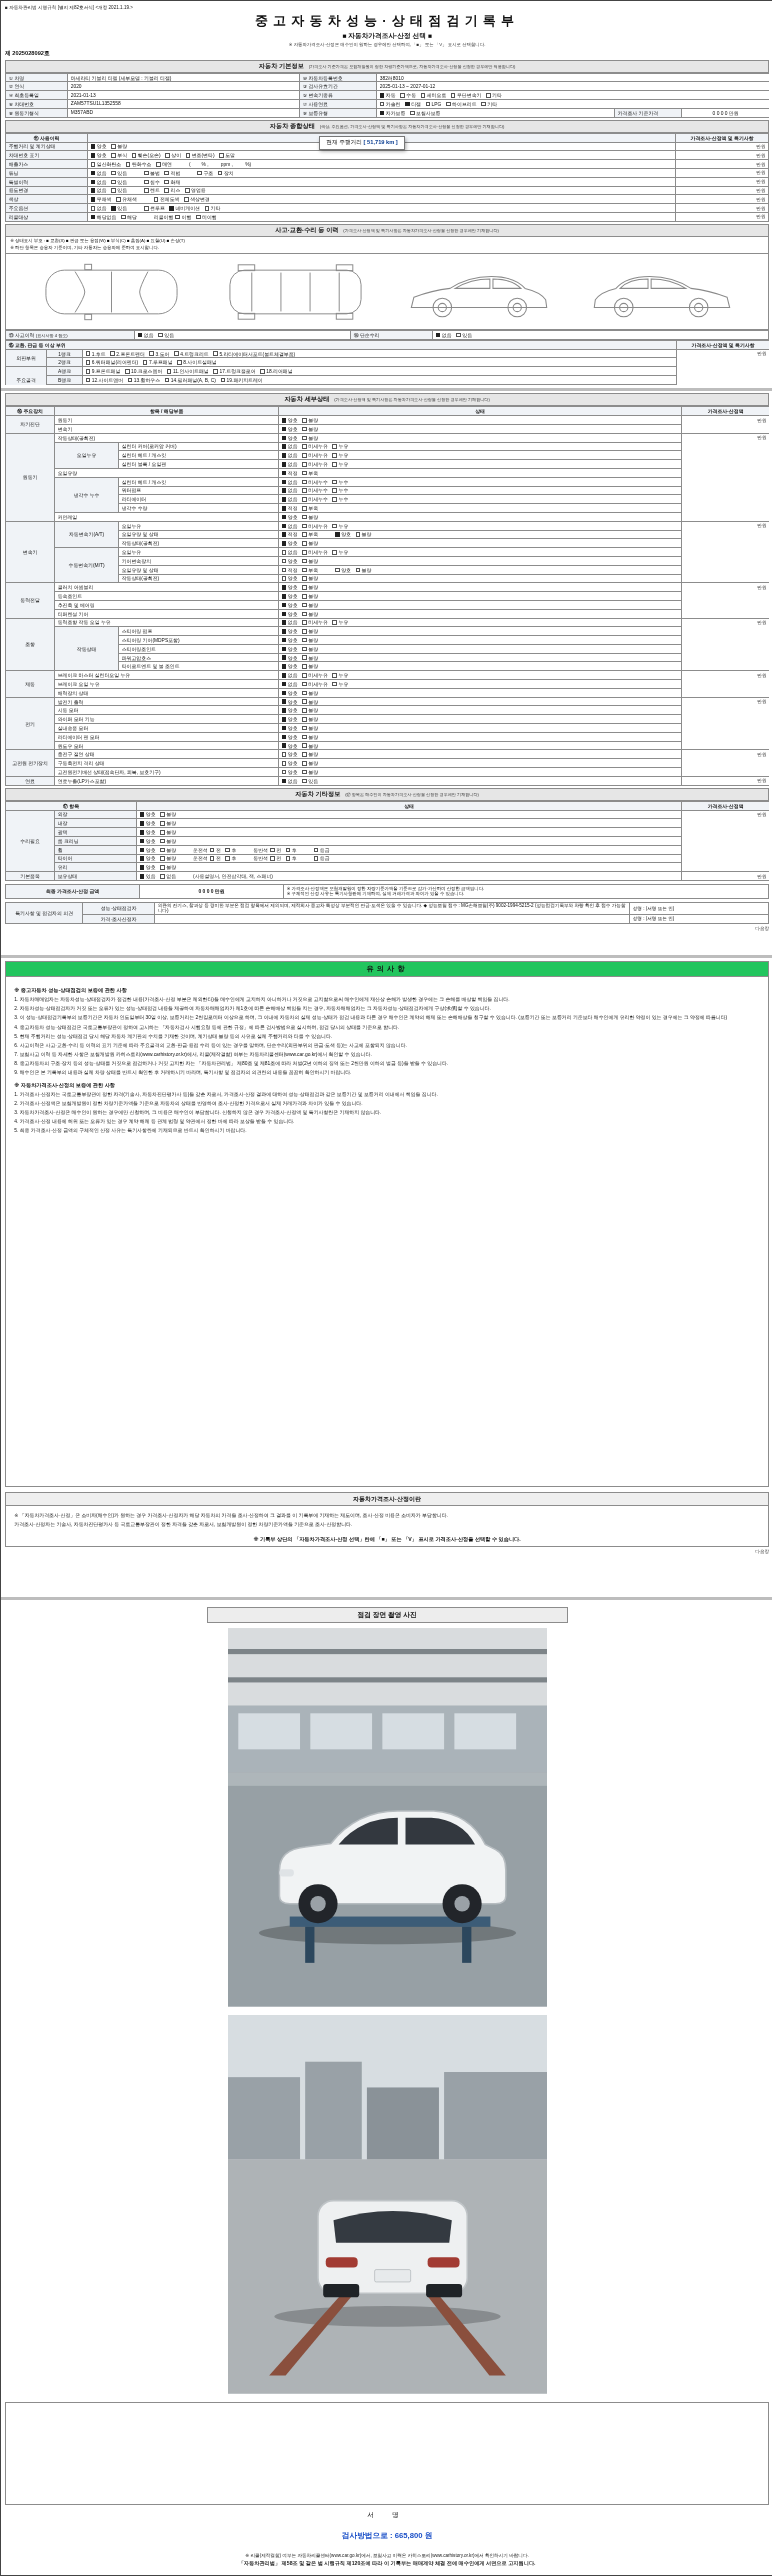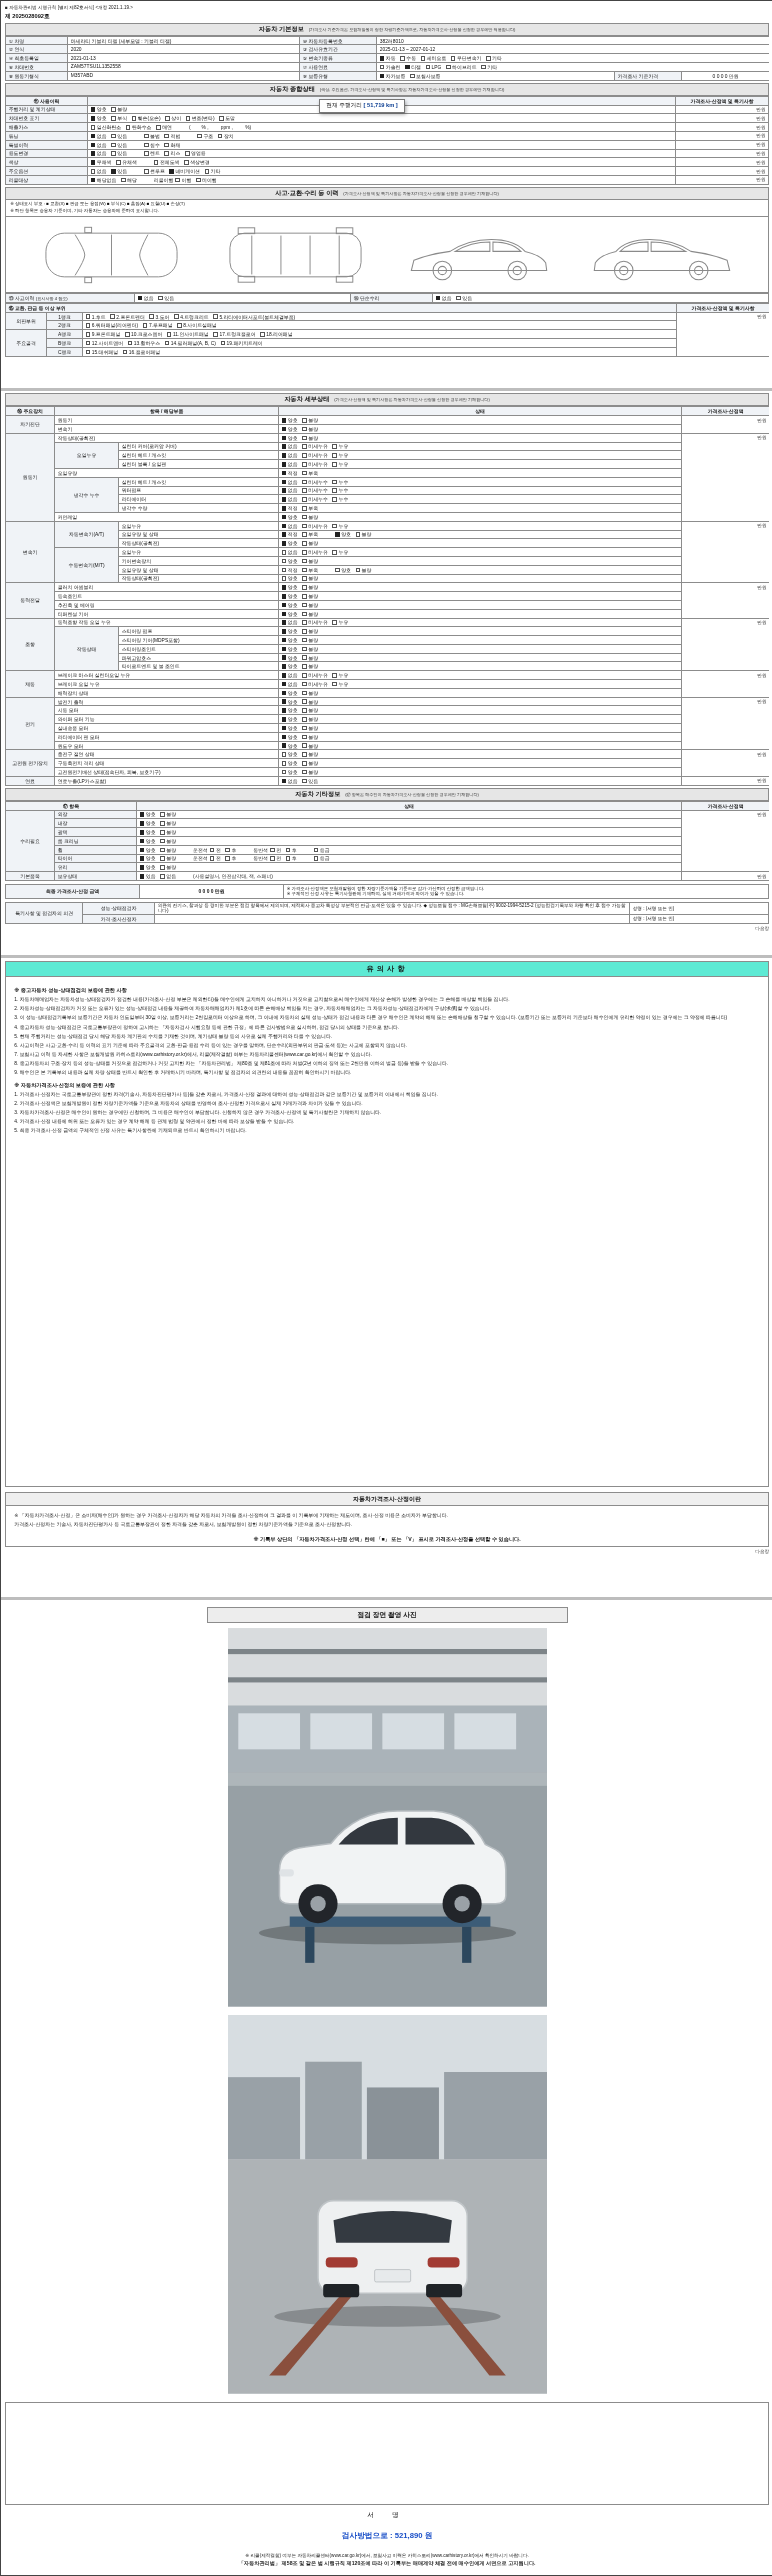--- a/index.html
+++ b/index.html
@@ -29,21 +29,21 @@
 .pre{font-size:4.9px;margin-right:2.1px}
 .sfx{font-size:4.9px;white-space:pre;color:#222}
 #overall-section{position:relative}
 .popup{position:absolute;top:16.5px;left:314px;z-index:6;background:#fff;border:0.5px solid #777;box-shadow:1px 1.5px 3.6px rgba(0,0,0,.35);padding:2.1px 6.2px;font-size:5.7px}
 .popup b{color:#0a3d91}
 .legendbox{border:0.5px solid #8c8c8c;border-top:none;font-size:4.4px;padding:1.5px 4.1px;line-height:1.5}
 .diagrams{border:0.5px solid #8c8c8c;border-top:none;height:76px;display:flex;align-items:center;justify-content:space-evenly;background:#fff}
 .nextpg{text-align:right;font-size:4.6px;color:#444;margin-top:2.1px}
 .final .notes{font-size:4.4px;white-space:normal;line-height:1.35}
 .remarks td{white-space:normal}
-.bigbar{border:0.5px solid #8c8c8c;background:#5eead4;text-align:center;font-weight:bold;font-size:7.2px;padding:2.1px 0;letter-spacing:3.1px}
+.bigbar{border:0.5px solid #8c8c8c;background:#22c55e;text-align:center;font-weight:bold;font-size:7.2px;padding:2.1px 0;letter-spacing:3.1px}
 .nbox{border:0.5px solid #8c8c8c;border-top:none;padding:5.2px 8.2px;font-size:4.9px;line-height:1.55;min-height:510px}
 .nhead{font-weight:bold;margin:4.1px 0 2.1px;font-size:5.2px}
 .nitem{margin:1.5px 0;padding-left:6.2px;text-indent:-6.2px}
 .pbox{border:0.5px solid #8c8c8c;margin-top:5.2px}
 .pbox-title{background:#efefef;border-bottom:0.5px solid #8c8c8c;text-align:center;font-weight:bold;font-size:6px;padding:1.5px}
 .pbox-lines{padding:4.1px 8.2px;font-size:4.9px;line-height:1.55}
 .pbold{font-weight:bold;text-align:center;font-size:5.2px;padding:2.1px 0 3.1px}
 .photobar{border:0.5px solid #8c8c8c;background:#ededed;width:361px;margin:4.1px auto 5.2px;text-align:center;font-weight:bold;font-size:6.7px;padding:2.6px 0}
 .photo{width:319px;margin:0 auto 7.2px;line-height:0}
 .signbox{width:100%;height:103px;border:0.5px solid #8c8c8c;margin-top:8.2px;background:#fff}
@@ -53,20 +53,25 @@
 .footer div:last-child{font-weight:bold;font-size:5.2px}
 svg{display:block}
 </style>
 </head>
 <body>
 
 <div class="sheet">
 
   <div class="page p1">
     <div class="topline">■ 자동차관리법 시행규칙 [별지 제82호서식] &lt;개정 2021.1.19.&gt;</div>
+    <div class="hdr">
+      <h1>중고자동차성능·상태점검기록부</h1>
+      <div class="sub">■ 자동차가격조사·산정 선택 ■</div>
+      <div class="note">※ 자동차가격조사·산정은 매수인이 원하는 경우에만 선택하며, 「■」 또는 「V」 표시로 선택합니다.</div>
+    </div>
     <div class="docno">제 2025028092호</div>
 
     <div class="bar">
       <span>자동차 기본정보</span>
       <span class="bnote">(가격조사 기준가격은 보험개발원이 정한 차량기준가액으로, 자동차가격조사·산정을 신청한 경우에만 적용합니다)</span>
     </div>
     <table class="t">
       <colgroup>
           <col style="width:62px">
           <col style="width:232px">
@@ -708,21 +713,21 @@
         <rect x="285" y="494" width="70" height="24" rx="3" fill="#e7eaec" stroke="#9aa0a4"></rect>
         <rect x="185" y="522" width="70" height="26" rx="6" fill="#1f2327"></rect>
         <rect x="385" y="522" width="70" height="26" rx="6" fill="#1f2327"></rect>
       </svg>
     </div>
 
     <div class="signbox"></div>
     <div class="signlabel">서 명</div>
     <div class="fee">
       <span>검사방법으로 :</span>
-      <b>521,890 원</b>
+      <b>665,800 원</b>
     </div>
     <div class="footer" id="footer-lines">
         <div>※ 리콜(제작결함) 여부는 자동차리콜센터(www.car.go.kr)에서, 보험사고 이력은 카히스토리(www.carhistory.or.kr)에서 확인하시기 바랍니다.</div>
         <div>「자동차관리법」 제58조 및 같은 법 시행규칙 제120조에 따라 이 기록부는 매매계약 체결 전에 매수인에게 서면으로 고지됩니다.</div>
       </div>
   </div>
 
 </div>
 
 

